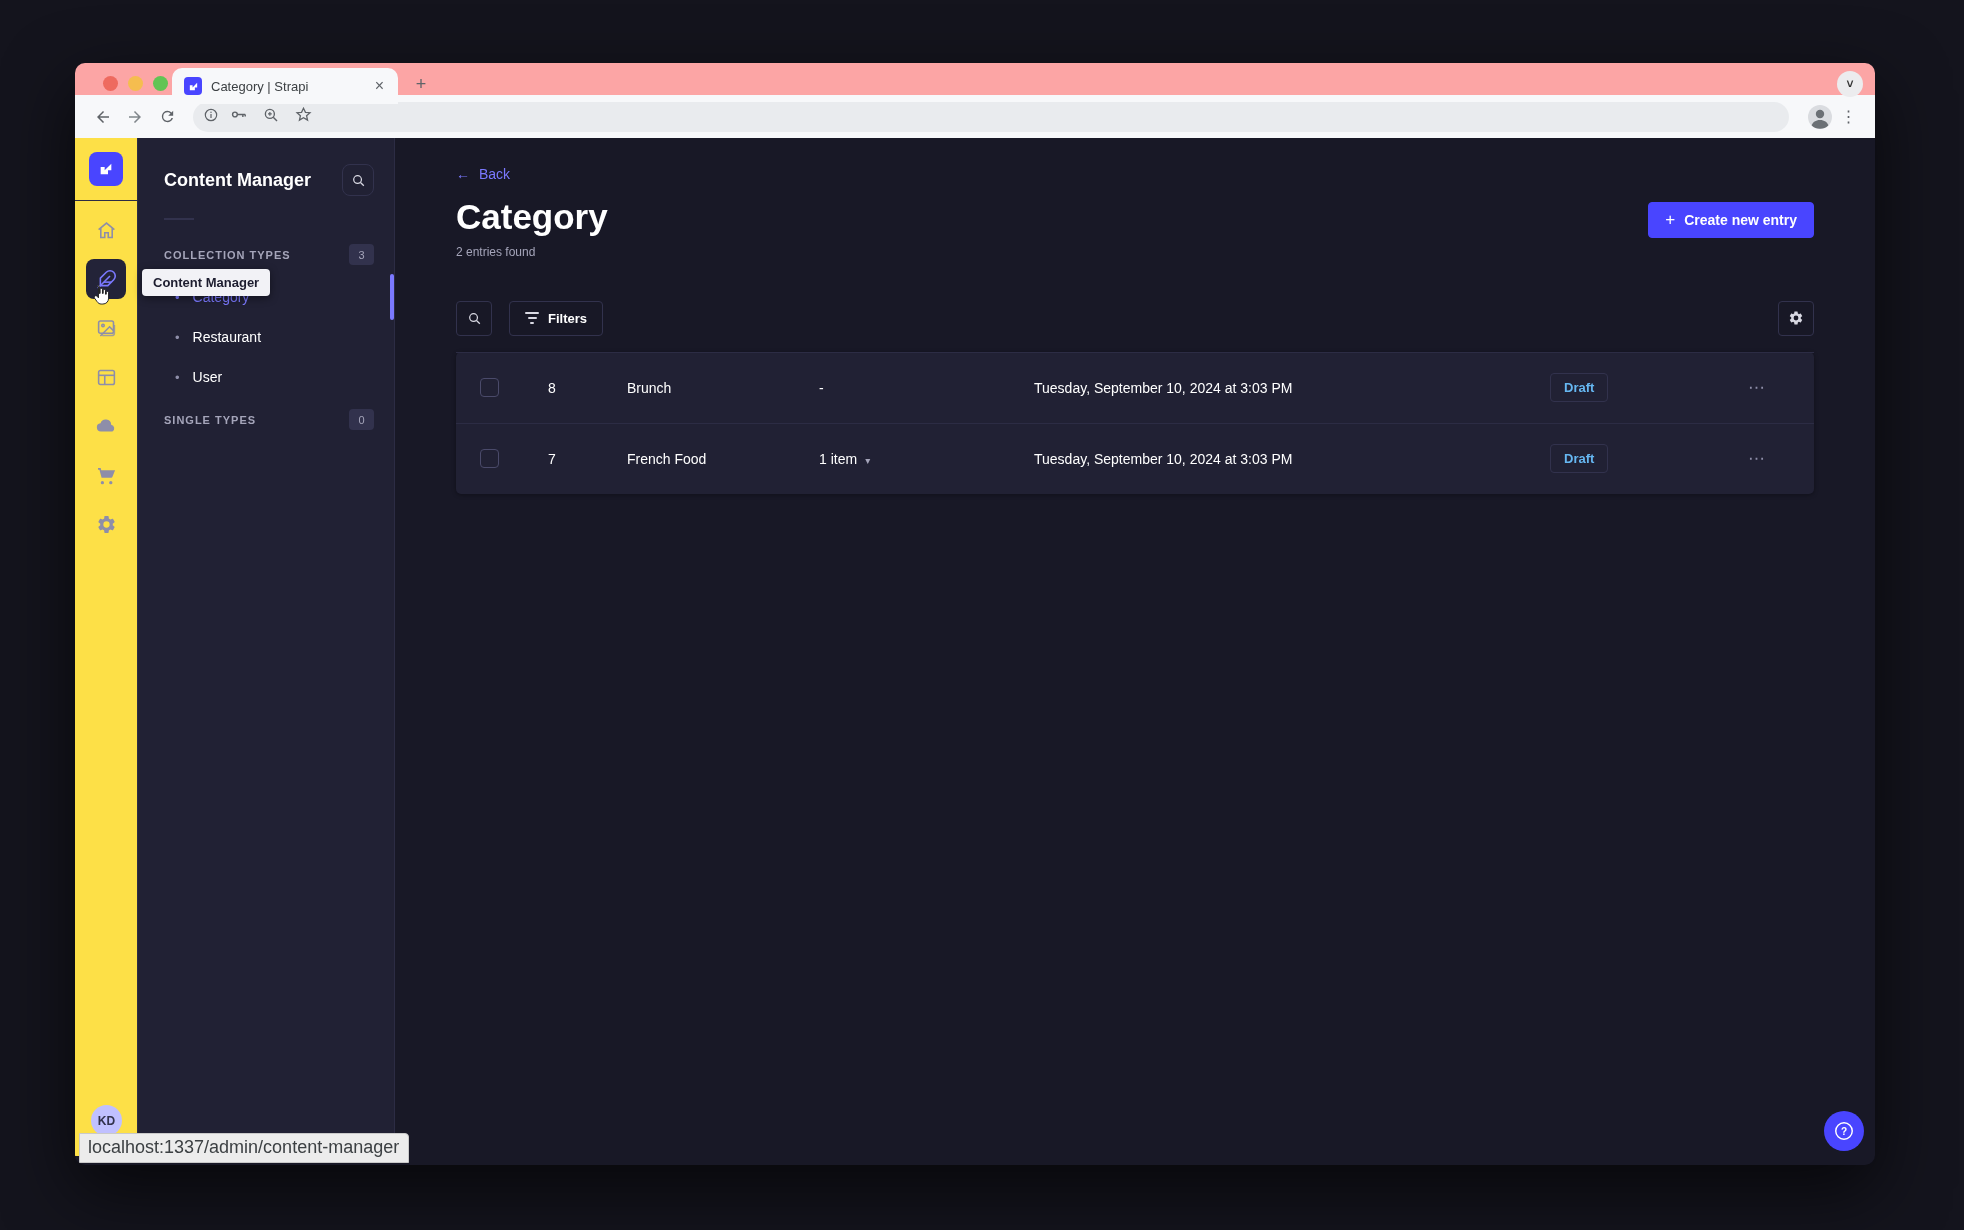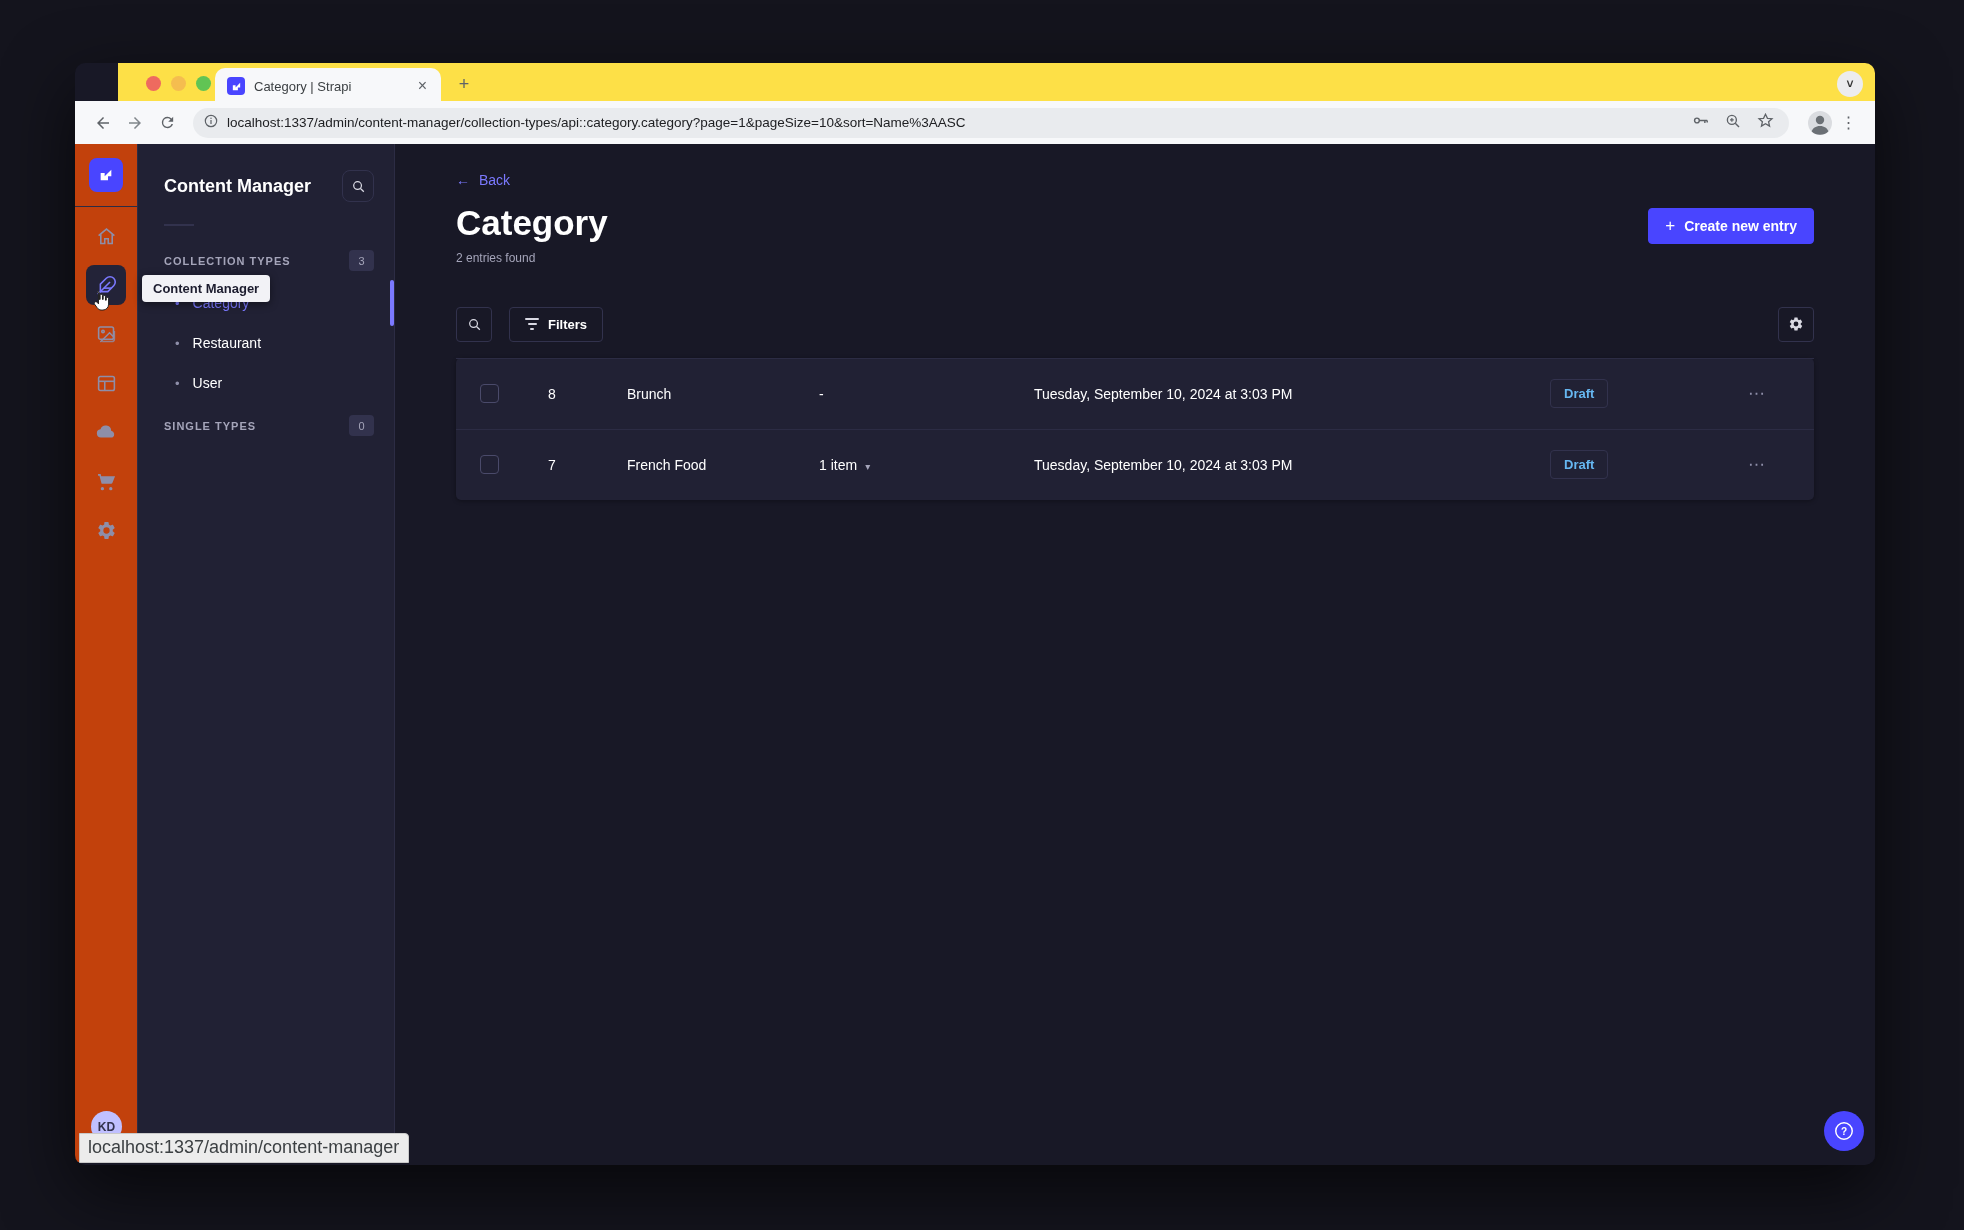--- a/index.html
+++ b/index.html
@@ -2,21 +2,21 @@
 <html><head>
 <meta charset="utf-8">
 <style>
   * { margin:0; padding:0; box-sizing:border-box; }
   html,body { width:1964px; height:1230px; background:#14141d; font-family:"Liberation Sans", sans-serif; overflow:hidden; }
 
   .window { position:absolute; left:75px; top:63px; width:1800px; height:1102px;
     border-radius:10px; overflow:hidden; box-shadow:0 25px 70px rgba(0,0,0,.65); background:#181826; }
 
   
-  .tabstrip { position:relative; height:38px; background:#fde047;margin-left:43px; }
+  .tabstrip { position:relative; height:32px; background:#fca5a5; }
   .traffic { position:absolute; top:13px; left:28px; display:flex; gap:10px; }
   .traffic span { width:15px; height:15px; border-radius:50%; display:block; }
   .tl-red{background:#ee6a5f;} .tl-yellow{background:#f5bd4f;} .tl-green{background:#61c454;}
   .tab { position:absolute; left:97px; top:5px; width:226px; height:36px; background:#f7f8fa;
     border-radius:10px 10px 0 0; display:flex; align-items:center; padding:0 10px 0 12px; }
   .favicon { width:18px; height:18px; border-radius:4px; background:#4945ff; display:flex; align-items:center; justify-content:center; flex:none; }
   .tab-title { margin-left:9px; font-size:13px; color:#3c4043; white-space:nowrap; overflow:hidden; flex:1; }
   .tab-close { font-size:16px; color:#5f6368; padding:0 4px; cursor:default; }
   .newtab-btn { position:absolute; left:334px; top:9px; width:24px; height:24px; font-size:18px; color:#5f6368;
     display:flex; align-items:center; justify-content:center; border-radius:50%; }
@@ -27,21 +27,21 @@
   .nav-ico { width:28px; height:28px; display:flex; align-items:center; justify-content:center; border-radius:50%; flex:none; }
   .omnibox { flex:1; height:30px; background:#e9ebee; border-radius:15px; margin:0 8px; display:flex; align-items:center; padding:0 10px 0 10px; min-width:0; }
   .omni-url { flex:1; font-size:13.5px; color:#202124; white-space:nowrap; overflow:hidden; margin-left:8px; }
   .omni-icos { display:flex; align-items:center; gap:14px; margin-left:10px; margin-right:4px; }
   .avatar-btn { width:26px; height:26px; margin-left:6px; flex:none; }
   .menu-dots { width:24px; height:24px; display:flex; align-items:center; justify-content:center; color:#5f6368; font-size:16px; letter-spacing:1px; }
 
   
   .app { position:relative; display:flex; height:1018px; background:#181826; }
 
-  .navbar { position:relative; width:63px; background:#c2410c; border-right:1px solid #2c2c44; display:flex; flex-direction:column; align-items:center; flex:none; }
+  .navbar { position:relative; width:63px; background:#fde047; border-right:1px solid #2c2c44; display:flex; flex-direction:column; align-items:center; flex:none; }
   .logo { width:34px; height:34px; margin-top:14px; border-radius:8px; background:#4945ff; display:flex; align-items:center; justify-content:center; }
   .nav-divider { width:63px; height:1px; background:#2c2c44; margin-top:14px; }
   .nv-btn { width:40px; height:40px; margin-top:9px; border-radius:8px; display:flex; align-items:center; justify-content:center; color:#8e8ea9; }
   .nv-btn.active { background:#232338; color:#7b79ff; }
   .nv-btn svg { stroke:#8e8ea9; }
   .nv-btn.active svg { stroke:#7b79ff; }
   .nv-btn .filled { fill:#8e8ea9; stroke:none; }
   .user-avatar { position:absolute; bottom:20px; left:16px; width:31px; height:31px; border-radius:50%;
     background:#c0c0ff; color:#32324d; font-size:12px; font-weight:bold; display:flex; align-items:center; justify-content:center; }
 
@@ -146,21 +146,20 @@
         </svg>
     </span>
     <div class="omnibox">
       <span>
         <svg width="16" height="16" viewBox="0 0 24 24">
             <circle cx="12" cy="12" r="8.5" fill="none" stroke="#5f6368" stroke-width="1.8"></circle>
             <rect x="11.1" y="10.5" width="1.8" height="6" fill="#5f6368"></rect>
             <rect x="11.1" y="7" width="1.8" height="1.9" fill="#5f6368"></rect>
           </svg>
       </span>
-      <span class="omni-url">localhost:1337/admin/content-manager/collection-types/api::category.category?page=1&amp;pageSize=10&amp;sort=Name%3AASC</span>
       <span class="omni-icos">
         <span>
           <svg width="19" height="19" viewBox="0 0 24 24">
               <circle cx="7.5" cy="12" r="3" fill="none" stroke="#5f6368" stroke-width="1.8"></circle>
               <path d="M10.5 12H20.5 M17.5 12v3 M20.5 12v2.5" stroke="#5f6368" stroke-width="1.8" fill="none"></path>
             </svg>
         </span>
         <span>
           <svg width="18" height="18" viewBox="0 0 24 24">
               <circle cx="10.5" cy="10.5" r="6" fill="none" stroke="#5f6368" stroke-width="1.8"></circle>

